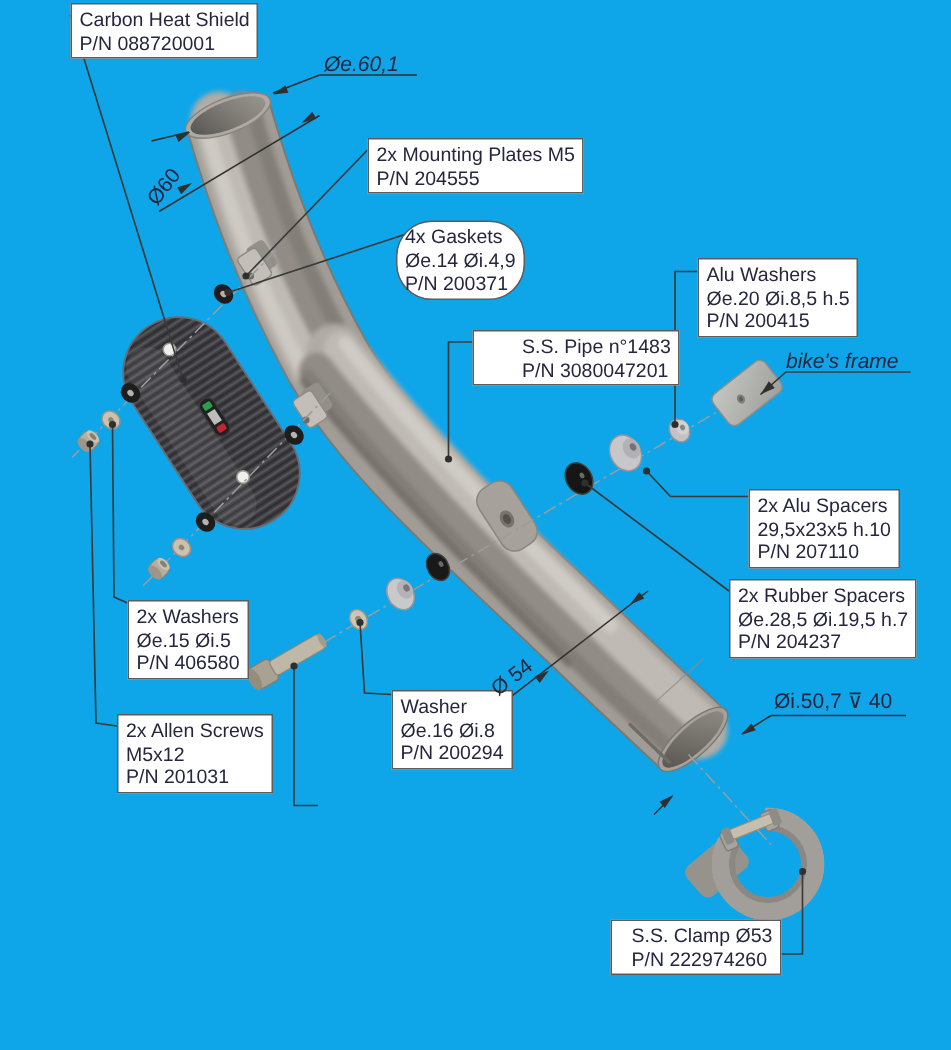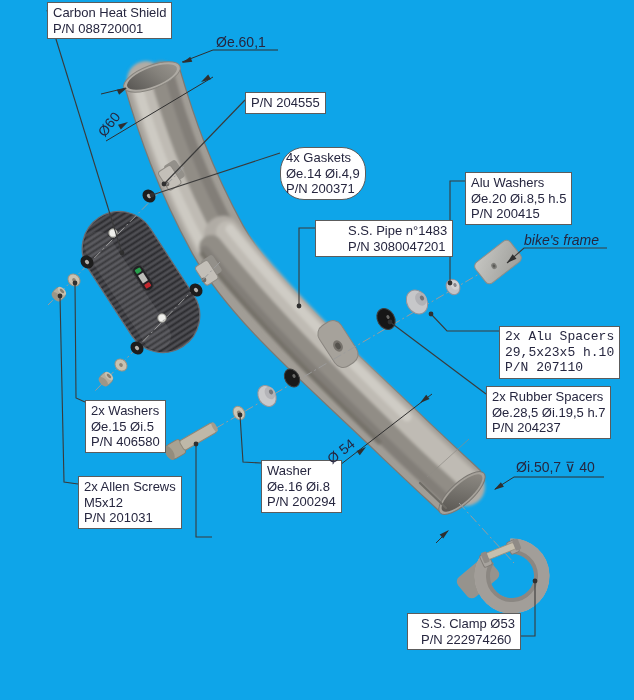--- a/index.html
+++ b/index.html
@@ -264,37 +264,38 @@
     <polygon points="0,0 -10,2.7 -10,-2.7" transform="translate(494,490) rotate(147)"></polygon>
     <polygon points="0,0 -10,2.7 -10,-2.7" transform="translate(449,530) rotate(-41)"></polygon>
   </g>
 </svg>
 
 <div class="label-box" style="left:47px;top:2px;">
   <div>Carbon Heat Shield</div>
   <div>P/N 088720001</div>
 </div>
 <div class="label-box" style="left:245px;top:92px;">
+  <div>2x Mounting Plates M5</div>
   <div>P/N 204555</div>
 </div>
-<div class="label-box" style="left:280px;top:147px;border-radius:24px;">
+<div class="label-box" style="left:264px;top:147px;border-radius:24px;">
   <div>4x Gaskets</div>
   <div>Øe.14 Øi.4,9</div>
   <div>P/N 200371</div>
 </div>
 <div class="label-box" style="left:315px;top:220px;padding-left:32px;">
   <div>S.S. Pipe n°1483</div>
   <div>P/N 3080047201</div>
 </div>
 <div class="label-box" style="left:465px;top:172px;">
   <div>Alu Washers</div>
   <div>Øe.20 Øi.8,5 h.5</div>
   <div>P/N 200415</div>
 </div>
-<div class="label-box" style="left:499px;top:326px;font-family:Liberation Mono, monospace;">
+<div class="label-box" style="left:499px;top:326px;">
   <div>2x Alu Spacers</div>
   <div>29,5x23x5 h.10</div>
   <div>P/N 207110</div>
 </div>
 <div class="label-box" style="left:486px;top:386px;">
   <div>2x Rubber Spacers</div>
   <div>Øe.28,5 Øi.19,5 h.7</div>
   <div>P/N 204237</div>
 </div>
 <div class="label-box" style="left:85px;top:400px;">
@@ -311,18 +312,18 @@
   <div>Washer</div>
   <div>Øe.16 Øi.8</div>
   <div>P/N 200294</div>
 </div>
 <div class="label-box" style="left:407px;top:613px;padding-left:13px;">
   <div>S.S. Clamp Ø53</div>
   <div>P/N 222974260</div>
 </div>
 
 <div class="free-text" style="left:524px;top:233px;font-style:italic;">bike's frame</div>
-<div class="free-text dim" style="left:216px;top:35px;">Øe.60,1</div>
+<div class="free-text dim" style="left:216px;top:35px;font-style:italic;">Øe.60,1</div>
 <div class="free-text dim rot" style="left:96px;top:117px;transform:rotate(-52deg);">Ø60</div>
 <div class="free-text dim rot" style="left:326px;top:444px;transform:rotate(-38deg);">Ø 54</div>
 <div class="free-text dim" style="left:516px;top:460px;">Øi.50,7 ⊽ 40</div>
 
 </div>
 
 </body></html>

